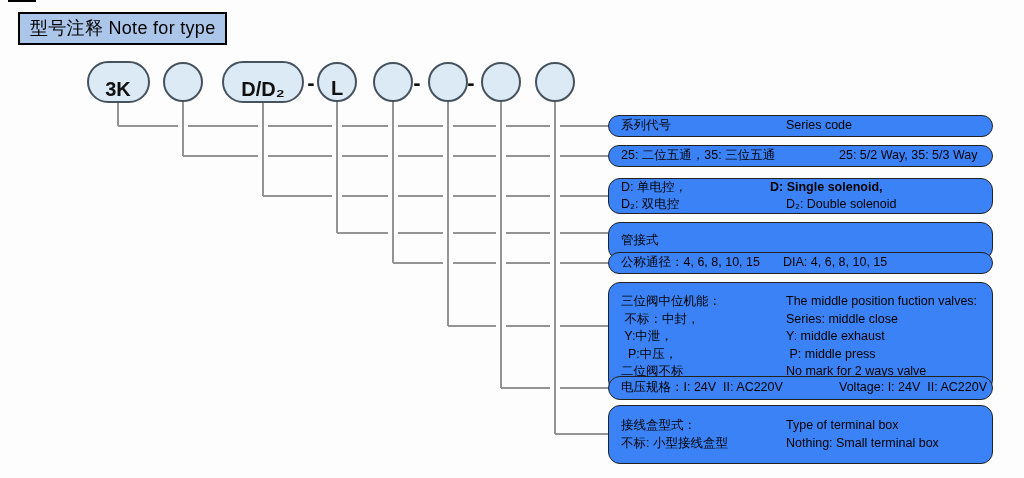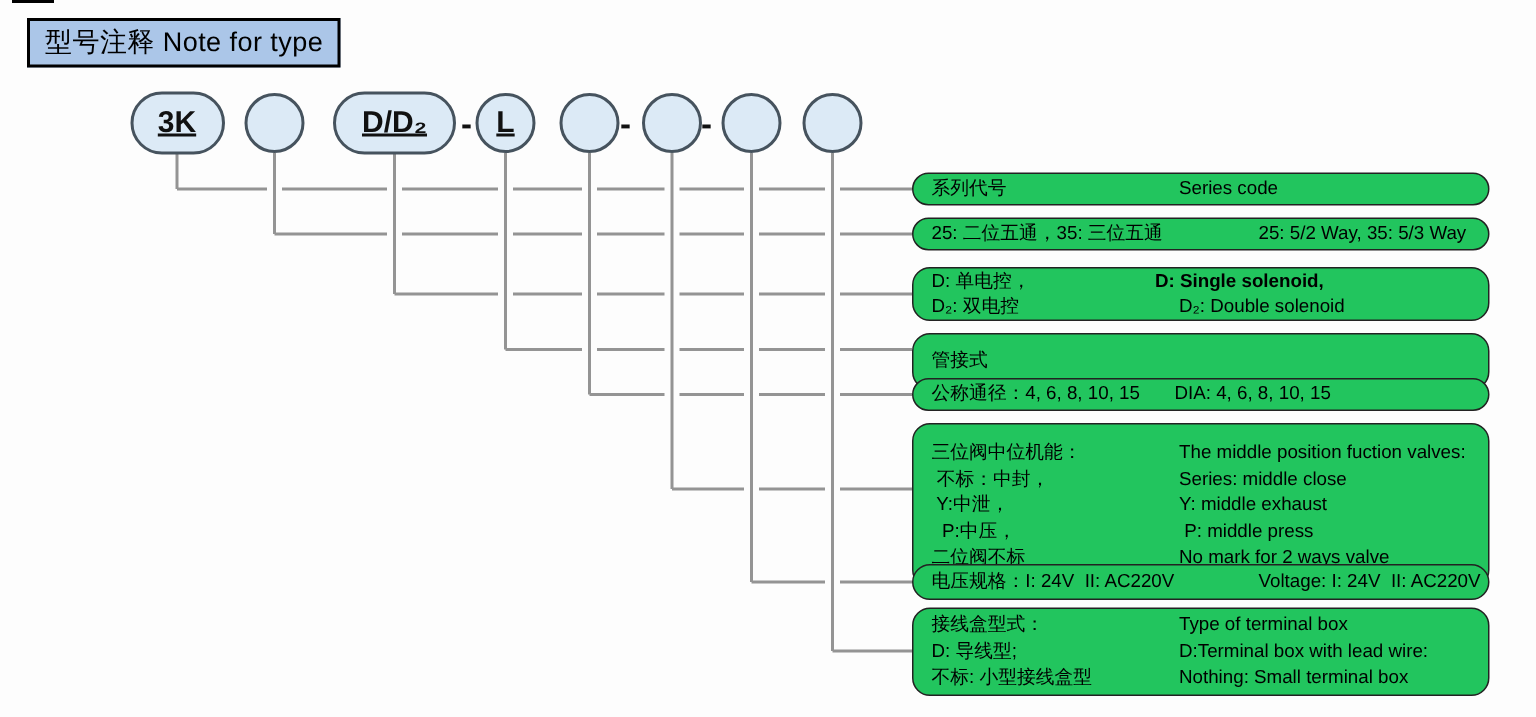--- a/index.html
+++ b/index.html
@@ -13,32 +13,32 @@
   .title-box {
     position:absolute; left:18px; top:12px;
     background:#abc6e8; border:2px solid #000;
     padding:2px 10px 3px 10px;
     font-size:18px; letter-spacing:0.3px; white-space:pre;
   }
   svg.lines { position:absolute; left:0; top:0; width:1024px; height:478px; }
   .symbol {
     position:absolute; box-sizing:border-box;
     background:#dceaf6; border:2px solid #46535e;
-    display:flex; align-items:center; justify-content:center;
-    font-weight:bold; font-size:20px; color:#111;text-decoration:underline;
+    display:flex; align-items:flex-end; justify-content:center;
+    font-weight:bold; font-size:20px; color:#111;
   }
   .symbol.pill   { top:61px; height:42px; border-radius:21px; }
   .symbol.circle { top:62px; height:40px; width:40px; border-radius:50%; }
   .sep {
     position:absolute; top:70px; width:12px; text-align:center;
     font-weight:bold; font-size:22px; color:#111;
   }
   .legend-box {
     position:absolute; left:608px; width:385px; box-sizing:border-box;
-    background:#22c55e; border:1.5px solid #222; border-radius:12px;
+    background:#3b82f6; border:1.5px solid #222; border-radius:12px;
     display:flex; flex-direction:column; justify-content:center;
     padding:0 8px 0 12px;
   }
   .lrow { position:relative; line-height:17.5px; font-size:12.5px; white-space:pre; }
   .lrow .en { position:absolute; top:0; }
 </style>
 </head>
 <body>
 
 <div class="canvas">
@@ -141,17 +141,16 @@
         <div class="lrow"><span> 不标：中封，</span><span class="en" style="left: 165px;">Series: middle close</span></div>
         <div class="lrow"><span> Y:中泄，</span><span class="en" style="left: 165px;">Y: middle exhaust</span></div>
         <div class="lrow"><span>  P:中压，</span><span class="en" style="left: 165px;"> P: middle press</span></div>
         <div class="lrow"><span>二位阀不标</span><span class="en" style="left: 165px;">No mark for 2 ways valve</span></div>
       </div>
       <div class="legend-box" style="top: 376px; height: 24px;">
         <div class="lrow"><span>电压规格：I: 24V  II: AC220V</span><span class="en" style="left: 218px;">Voltage: I: 24V  II: AC220V</span></div>
       </div>
       <div class="legend-box" style="top: 405px; height: 59px;">
         <div class="lrow"><span>接线盒型式：</span><span class="en" style="left: 165px;">Type of terminal box</span></div>
-        <div class="lrow"><span>D: 导线型;</span><span class="en" style="left: 165px;">D:Terminal box with lead wire:</span></div>
         <div class="lrow"><span>不标: 小型接线盒型</span><span class="en" style="left: 165px; text-align: center;">Nothing: Small terminal box</span></div>
       </div>
     </div>
 </div>
 
 </body></html>

